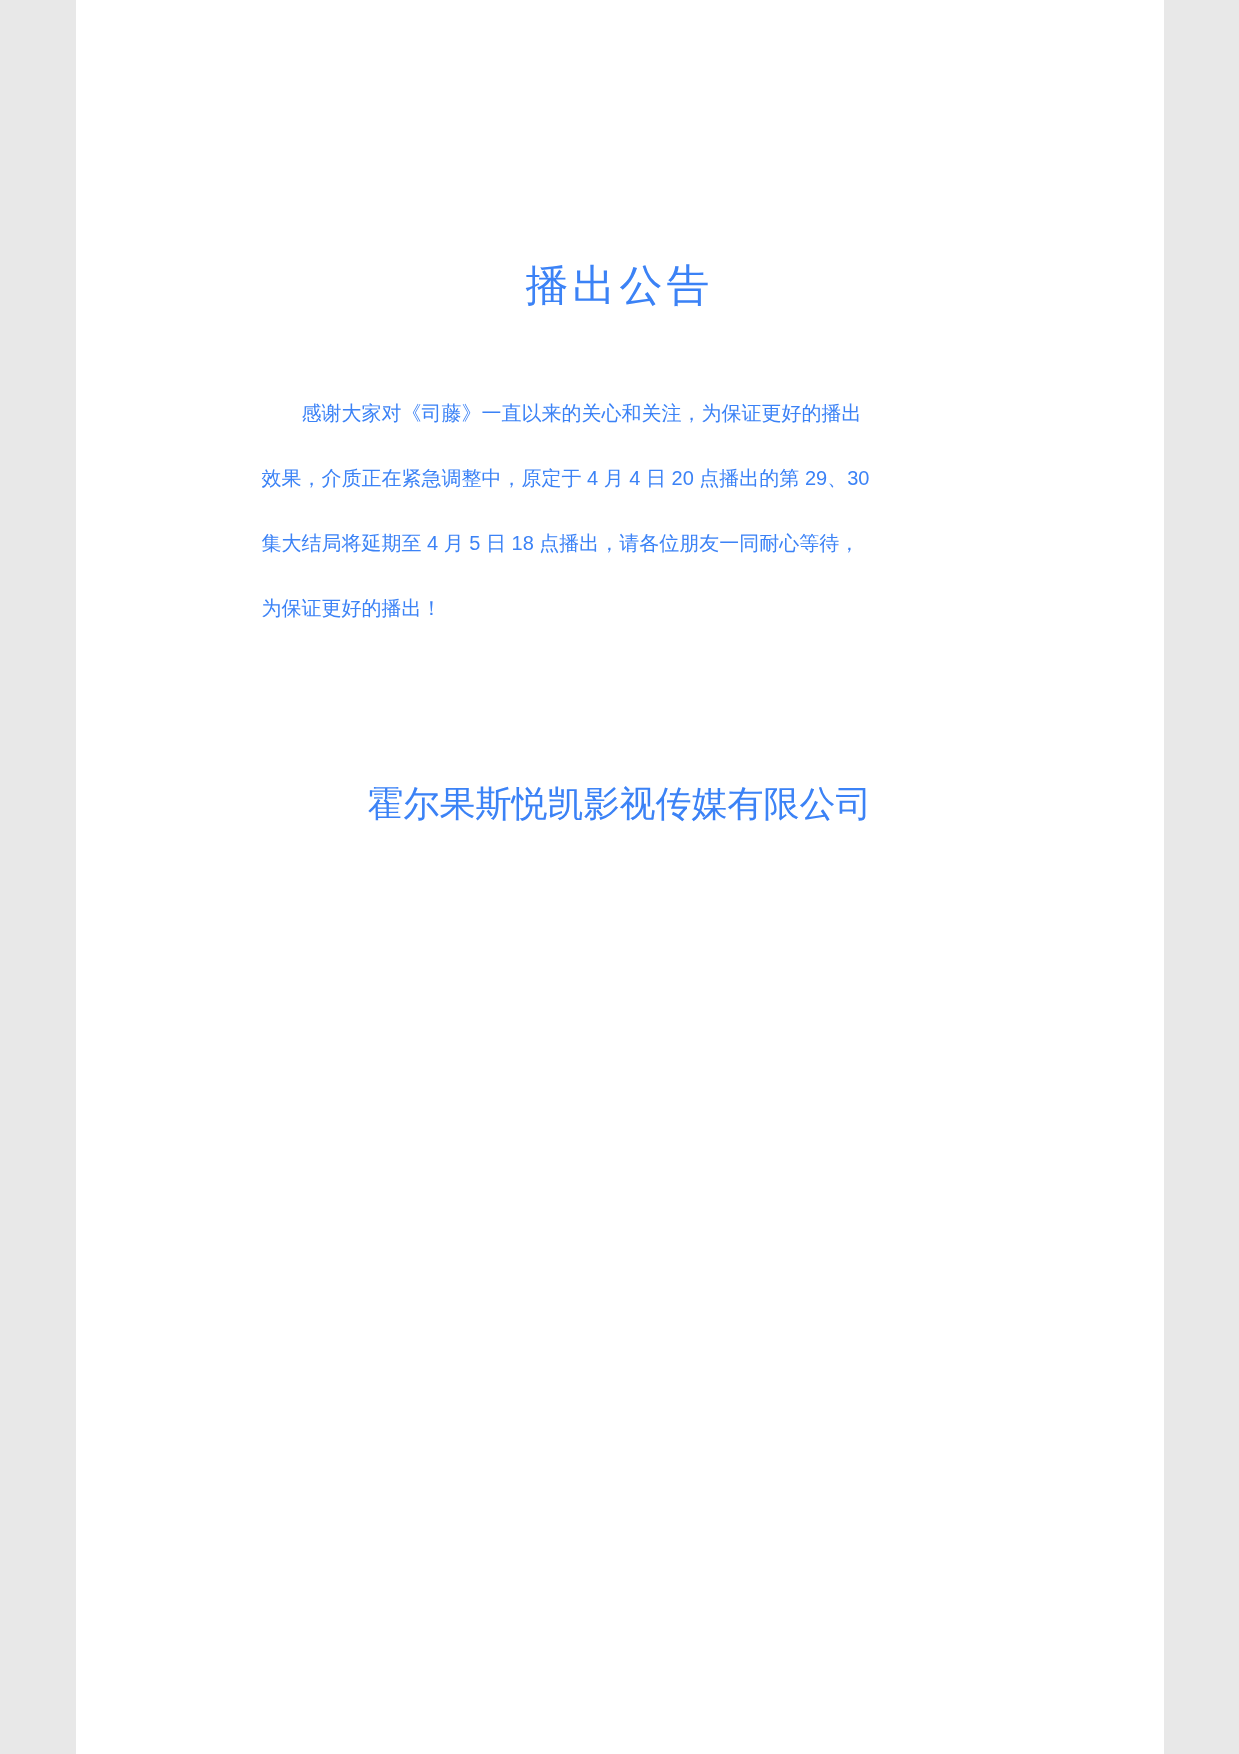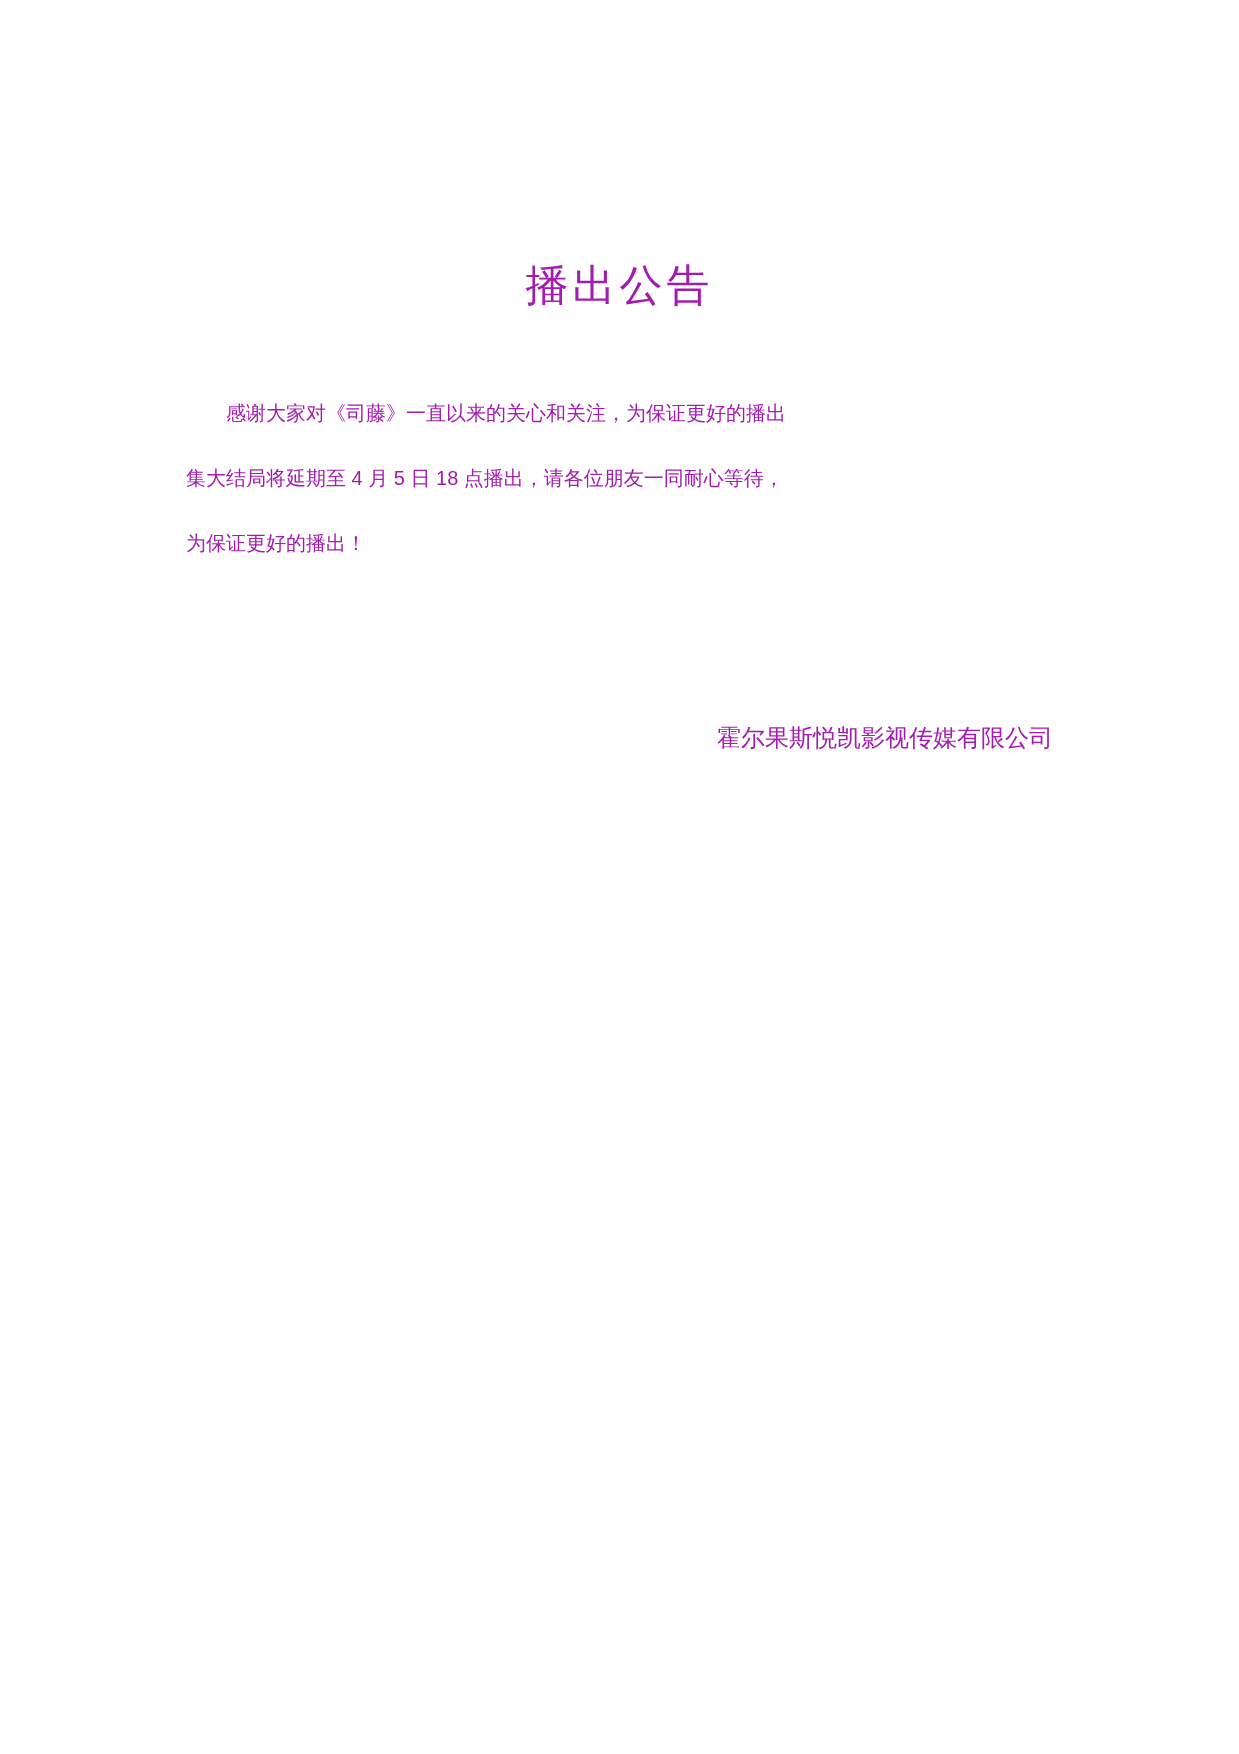--- a/index.html
+++ b/index.html
@@ -2,28 +2,28 @@
 <html><head>
 <meta charset="utf-8">
 <style>
   html, body {
     margin: 0;
     padding: 0;
     background: #e8e8e8;
   }
   .page {
     position: relative;
-    width: 1239px;
+    width: 1088px;
     height: 1754px;
     margin: 0 auto;
     background: #ffffff;
     overflow: hidden;
     box-sizing: border-box;
     padding: 261px 186px 0 186px;
-    color: #a21caf;
+    color: #3b82f6;
   }
   .doc-title {
     font-family: "Liberation Serif", "DejaVu Serif", serif;
     font-size: 43px;
     line-height: 50px;
     font-weight: 400;
     text-align: center;
     letter-spacing: 4px;
     white-space: nowrap;
   }
@@ -35,38 +35,39 @@
     text-align: left;
   }
   .doc-body .body-line {
     white-space: nowrap;
   }
   .doc-body .body-line.indent-first {
     text-indent: 2em;
   }
   .doc-signature {
     margin-top: 131px;
-    font-family: Liberation Mono, monospace;
-    font-size: 24px;
+    font-family: Liberation Serif, serif;
+    font-size: 36px;
     line-height: 65px;
-    text-align: right;
+    text-align: center;
   }
   .doc-signature .sig-line {
     white-space: nowrap;
   }
 </style>
 </head>
 <body>
 
 <div class="page">
 
   <div class="doc-title">播出公告</div>
 
   <div class="doc-body">
     <div class="body-line indent-first">感谢大家对《司藤》一直以来的关心和关注，为保证更好的播出</div>
+    <div class="body-line">效果，介质正在紧急调整中，原定于 4 月 4 日 20 点播出的第 29、30</div>
     <div class="body-line">集大结局将延期至 4 月 5 日 18 点播出，请各位朋友一同耐心等待，</div>
     <div class="body-line">为保证更好的播出！</div>
   </div>
 
   <div class="doc-signature">
     <div class="sig-line">霍尔果斯悦凯影视传媒有限公司</div>
   </div>
 
 </div>
 

